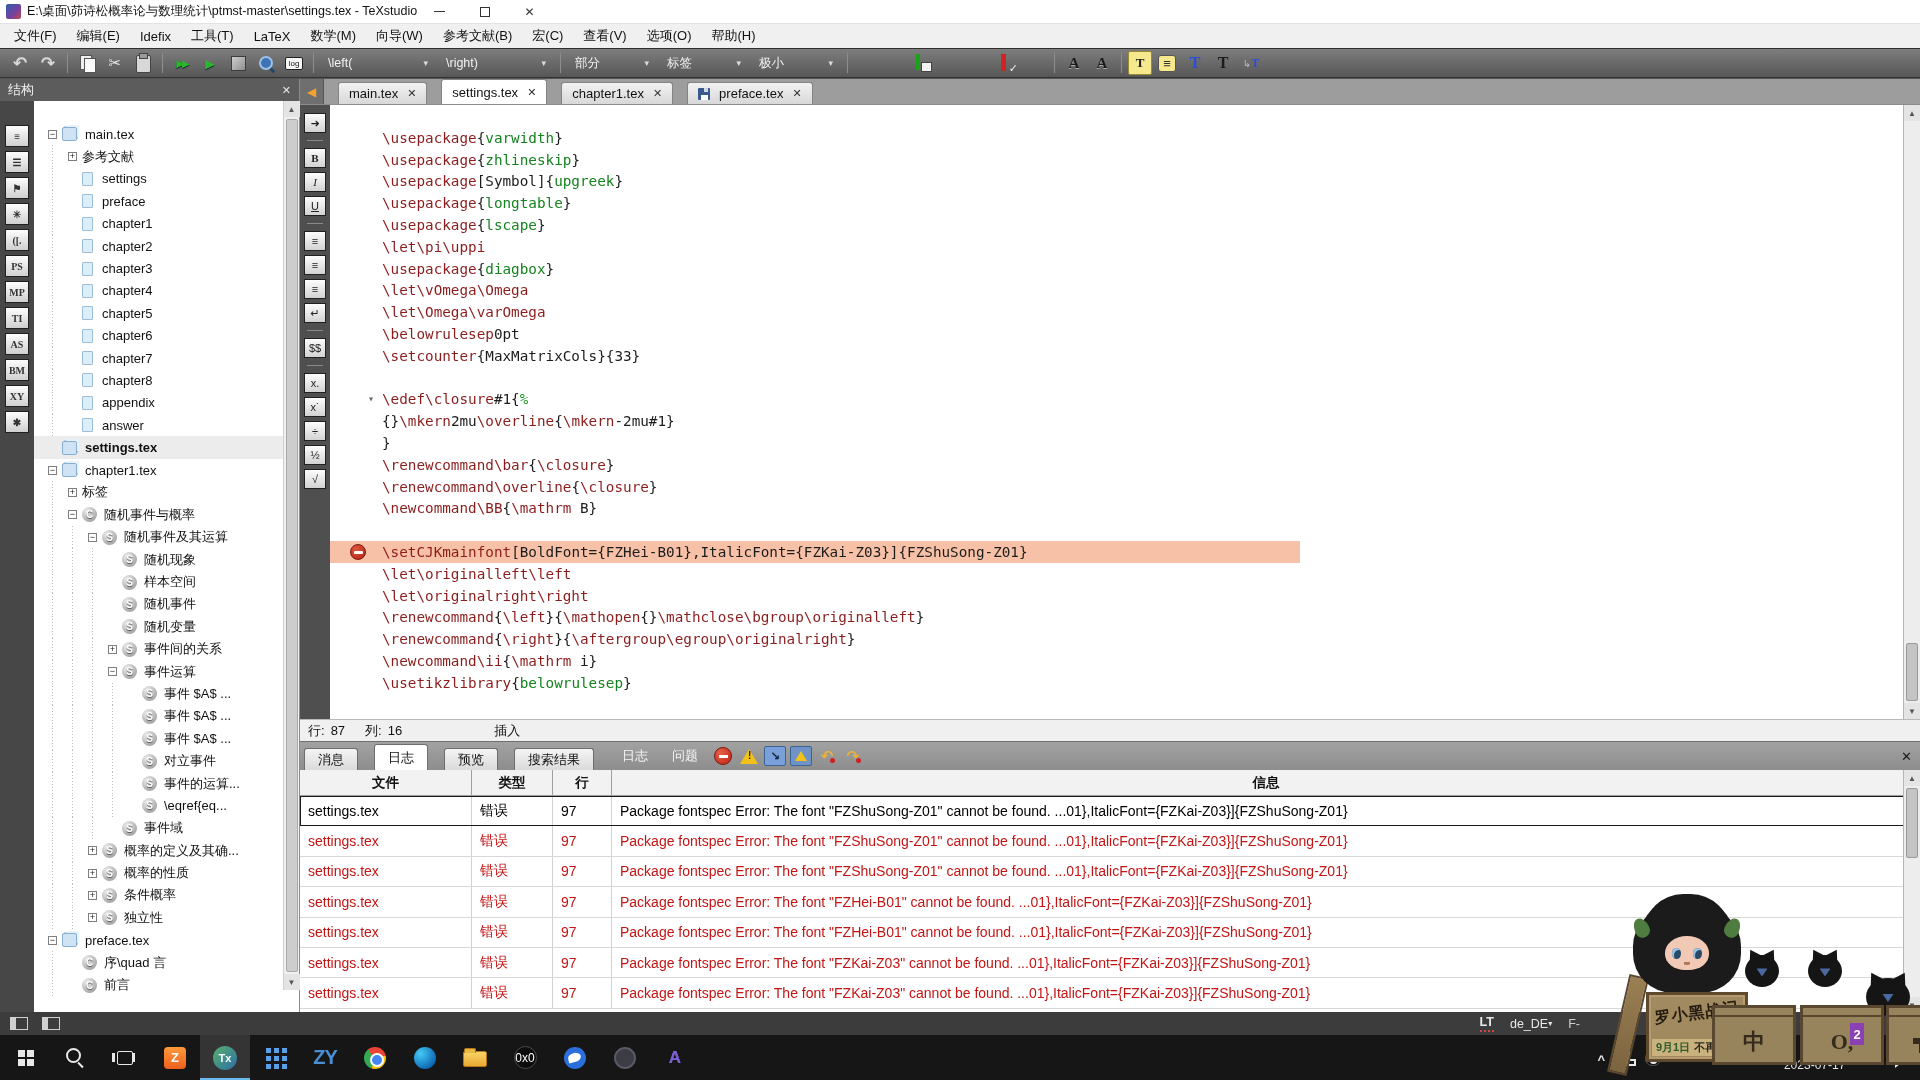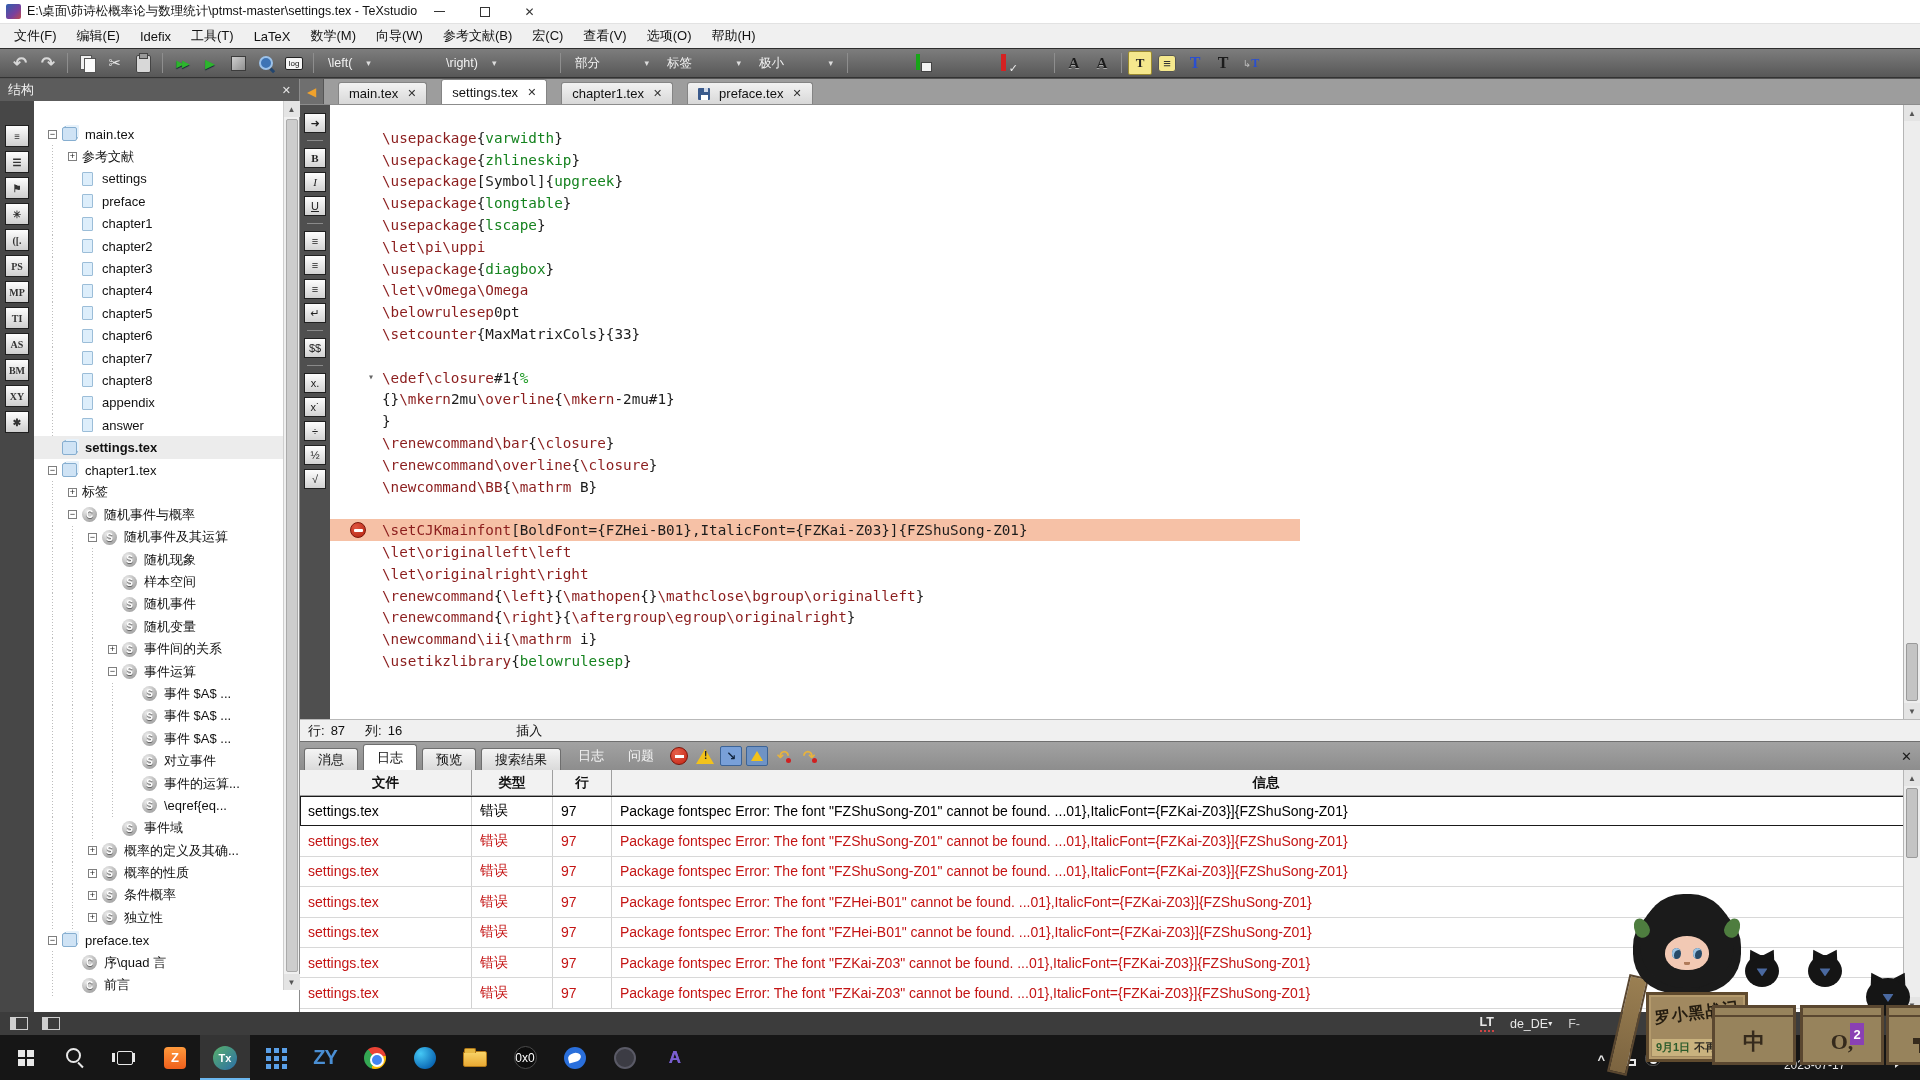--- a/index.html
+++ b/index.html
@@ -20,21 +20,21 @@
   
   .menubar{height:24px;background:#f0f0f0;display:flex;align-items:center;padding-left:4px}
   .menu-item{font-size:13px;color:#111;padding:2px 10px;white-space:nowrap}
 
   
   .toolbar{height:30px;background:linear-gradient(#7d7d7d,#575757);display:flex;align-items:center;padding-left:6px;border-top:1px solid #2e2e2e;border-bottom:1px solid #333}
   .tsep{width:1px;height:20px;background:#3d3d3d;border-right:1px solid #8e8e8e;margin:0 5px;flex:none}
   .ticon{width:26px;height:24px;display:flex;align-items:center;justify-content:center;position:relative;flex:none;margin:0 1px;color:#ddd}
   .tdrop{height:22px;display:flex;align-items:center;padding:0 6px;margin:0 3px;color:#f2f2f2;font-size:12.5px;white-space:nowrap}
   .tdrop .dda{margin-left:14px;font-size:9px;color:#ddd}
-  .dd-wide{width:112px;}
+  .dd-wide{width:112px;justify-content:space-between}
   .dd-cn{width:86px;justify-content:space-between}
   .g-undo,.g-redo{font-size:17px;font-weight:bold;color:#d8d8d8}
   .g-cut{font-size:15px;color:#e6e6e6}
   .i-copy::before{content:"";position:absolute;left:6px;top:4px;width:10px;height:13px;background:#efefef;border:1px solid #555}
   .i-copy::after{content:"";position:absolute;left:10px;top:7px;width:10px;height:13px;background:#fbfbfb;border:1px solid #555}
   .i-paste::before{content:"";position:absolute;left:6px;top:4px;width:13px;height:16px;background:#d8d8d8;border:1px solid #444;border-radius:2px}
   .i-paste::after{content:"";position:absolute;left:9px;top:2px;width:7px;height:4px;background:#9a9a9a;border:1px solid #444}
   .g-compile{color:#2db52d;font-size:10px;letter-spacing:-2px;font-weight:bold;text-shadow:0 1px 1px #123}
   .g-view{color:#2db52d;font-size:13px;text-shadow:0 1px 1px #123}
   .i-stop-view::before{content:"";width:13px;height:13px;background:linear-gradient(135deg,#cfcfcf,#8f8f8f);border:1px solid #3c3c3c}
@@ -107,26 +107,26 @@
   .err-badge::after{content:"";position:absolute;left:3px;top:6px;width:9px;height:3.5px;background:#fff;border-radius:1px}
   .code-text{white-space:pre;color:#1c1c1c}
   .tok-c{color:#8b1d1d}.tok-t{color:#1c1c1c}.tok-p{color:#15831f}.tok-g{color:#1e9a24}
   .caret{display:inline-block;width:1.5px;height:16px;background:#000;vertical-align:-3px}
   .ed-scroll{position:absolute;right:0;top:0;bottom:0;width:17px;background:#ededed;border-left:1px solid #b5b5b5}
   .ed-scroll .sbar-btn{position:absolute;left:0;width:16px}
   .ed-up{top:0}.ed-dn{bottom:0}
   .ed-thumb{position:absolute;left:2px;width:12px;top:538px;height:58px;background:#c4c4c4;border:1px solid #9a9a9a;border-radius:2px}
 
   .statusline{height:22px;background:#f0f0f0;border-top:1px solid #b9b9b9;display:flex;align-items:center;font-size:13px;color:#111;padding-left:8px;flex:none;gap:6px}
-  .sl-mode{margin-left:108px}
+  .sl-mode{margin-left:86px}
 
   
   .logpanel{height:272px;flex:none;background:#fff;border-top:1px solid #6f6f6f;display:flex;flex-direction:column;position:relative}
   .logtabs{height:28px;background:linear-gradient(#a2a2a2,#8d8d8d);display:flex;align-items:flex-end;padding-left:4px;flex:none}
-  .log-tab{height:22px;display:flex;align-items:center;padding:0 13px;margin-right:5px;background:linear-gradient(#f4f4f4,#dadada);border:1px solid #6e6e6e;border-bottom:none;border-radius:3px 3px 0 0;font-size:13px;color:#111}
+  .log-tab{height:22px;display:flex;align-items:center;padding:0 13px;margin-right:16px;background:linear-gradient(#f4f4f4,#dadada);border:1px solid #6e6e6e;border-bottom:none;border-radius:3px 3px 0 0;font-size:13px;color:#111}
   .log-tab.active{height:26px;background:#fff}
   .log-sub{color:#f4f4f4;font-size:13px;margin:0 12px;align-self:center}
   .lficon{width:22px;height:20px;align-self:center;margin:0 2px;display:flex;align-items:center;justify-content:center;position:relative}
   .f-error-stop::before{content:"";width:16px;height:16px;border-radius:50%;background:radial-gradient(circle at 35% 30%,#e6604a,#c32313);border:1px solid #7c150a}
   .f-error-stop::after{content:"";position:absolute;left:7px;top:9px;width:9px;height:3px;background:#fff}
   .f-warning::before{content:"";width:0;height:0;border-left:9px solid transparent;border-right:9px solid transparent;border-bottom:15px solid #f2c21b}
   .f-warning::after{content:"!";position:absolute;top:4px;left:10px;font-size:10px;font-weight:bold;color:#222}
   .f-badbox{background:#79a0d8;border:1px solid #3c6396;border-radius:2px}
   .f-badbox::before{content:"↘";color:#10233c;font-weight:bold;font-size:12px}
   .f-log-marker{background:#6f93c4;border:1px solid #3c6396;border-radius:2px}
@@ -712,20 +712,24 @@
             <div class="code-line">
               <span class="gutter-cell"></span>
               <span class="code-text"><span class="tok-c">\usepackage</span><span class="tok-t">{</span><span class="tok-p">diagbox</span><span class="tok-t">}</span></span>
             </div>
             <div class="code-line">
               <span class="gutter-cell"></span>
               <span class="code-text"><span class="tok-c">\let\vOmega\Omega</span></span>
             </div>
             <div class="code-line">
               <span class="gutter-cell"></span>
+              <span class="code-text"><span class="tok-c">\let\Omega\varOmega</span></span>
+            </div>
+            <div class="code-line">
+              <span class="gutter-cell"></span>
               <span class="code-text"><span class="tok-c">\belowrulesep</span><span class="tok-t">0pt</span></span>
             </div>
             <div class="code-line">
               <span class="gutter-cell"></span>
               <span class="code-text"><span class="tok-c">\setcounter</span><span class="tok-t">{MaxMatrixCols}{33}</span></span>
             </div>
             <div class="code-line">
               <span class="gutter-cell"></span>
               <span class="code-text"></span>
             </div>

